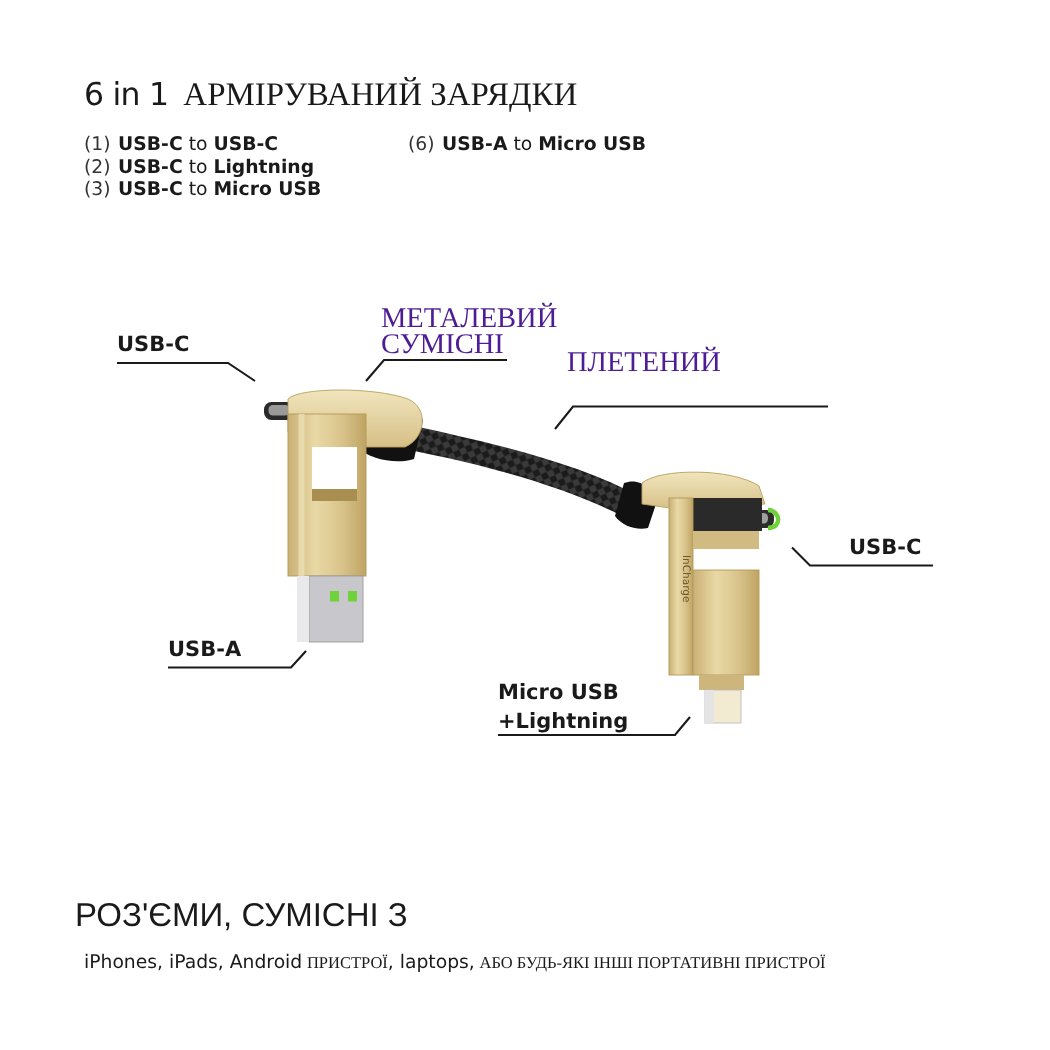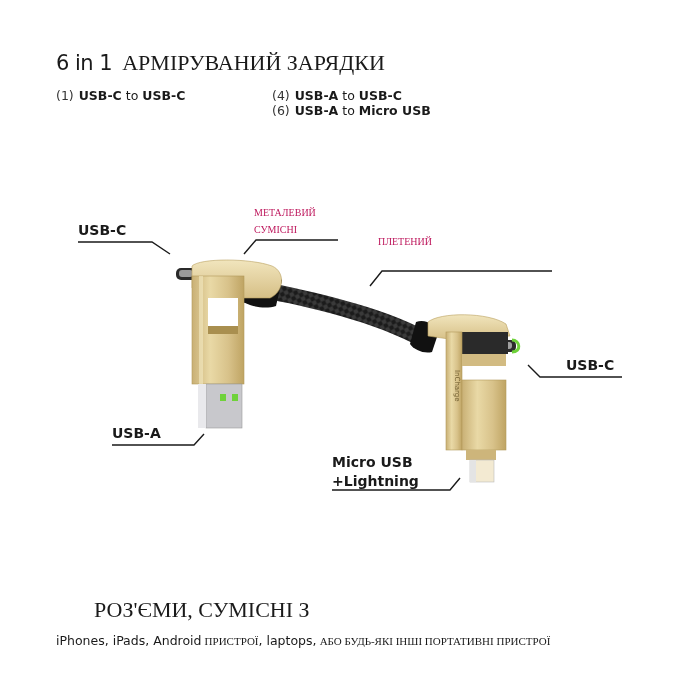--- a/index.html
+++ b/index.html
@@ -12,41 +12,42 @@
 
     .combo-col { top: 88px; font-family: "DejaVu Sans", sans-serif; font-size: 12.5px; line-height: 15px; }
     .combo-col .row { white-space: nowrap; }
     .combo-col .num { font-weight: normal; margin-right: 5px; color: #333; }
     .combo-col b { font-weight: bold; }
     .combo-col .to { font-weight: normal; }
     #col-left { left: 56px; }
     #col-right { left: 272px; }
 
     .label-bold { font-family: "DejaVu Sans", sans-serif; font-weight: bold; font-size: 14px; white-space: nowrap; }
-    .label-serif { font-family: "Liberation Serif", serif; font-size: 10px; line-height: 17px; white-space: nowrap; color: #be185d; }
+    .label-serif { font-family: "Liberation Serif", serif; font-size: 19px; line-height: 17px; white-space: nowrap; color: #4c1d95; }
 
     svg.leaders { position: absolute; left: 0; top: 0; }
 
-    #footer-title { left: 50px; top: 597px; font-family: Liberation Serif, serif; font-size: 22px; white-space: nowrap; margin-left: 44px; }
+    #footer-title { left: 50px; top: 597px; font-family: Liberation Sans, sans-serif; font-size: 22px; white-space: nowrap; }
     #footer-line { left: 56px; top: 633px; white-space: nowrap; font-size: 12.5px; text-align: center; }
     #footer-line .s { font-family: "DejaVu Sans", sans-serif; }
     #footer-line .r { font-family: "Liberation Serif", serif; font-size: 11px; }
   </style>
 </head>
 <body>
 
 <div id="title" class="abs">
   <span class="big">6 in 1</span><span class="rest">АРМІРУВАНИЙ ЗАРЯДКИ</span>
 </div>
 
 <div id="col-left" class="abs combo-col">
   <div class="row"><span class="num">(1)</span><b>USB-C</b> <span class="to">to</span> <b>USB-C</b></div>
+  <div class="row"><span class="num">(2)</span><b>USB-C</b> <span class="to">to</span> <b>Lightning</b></div>
+  <div class="row"><span class="num">(3)</span><b>USB-C</b> <span class="to">to</span> <b>Micro USB</b></div>
 </div>
 <div id="col-right" class="abs combo-col">
-  <div class="row"><span class="num">(4)</span><b>USB-A</b> <span class="to">to</span> <b>USB-C</b></div>
   <div class="row"><span class="num">(6)</span><b>USB-A</b> <span class="to">to</span> <b>Micro USB</b></div>
 </div>
 
 <svg class="leaders" width="700" height="700" viewBox="0 0 700 700">
   <defs>
     <linearGradient id="goldV" x1="0" y1="0" x2="1" y2="0">
       <stop offset="0" stop-color="#c9b075"></stop>
       <stop offset="0.35" stop-color="#e9d9a6"></stop>
       <stop offset="0.7" stop-color="#d8c28a"></stop>
       <stop offset="1" stop-color="#bfa463"></stop>

